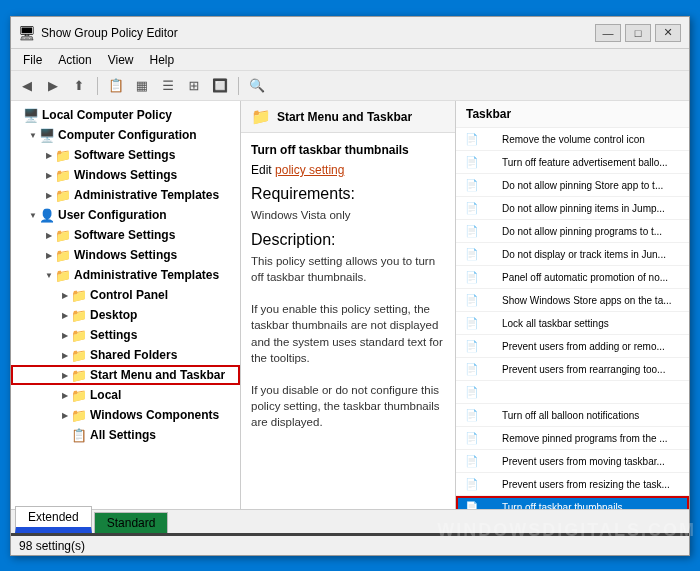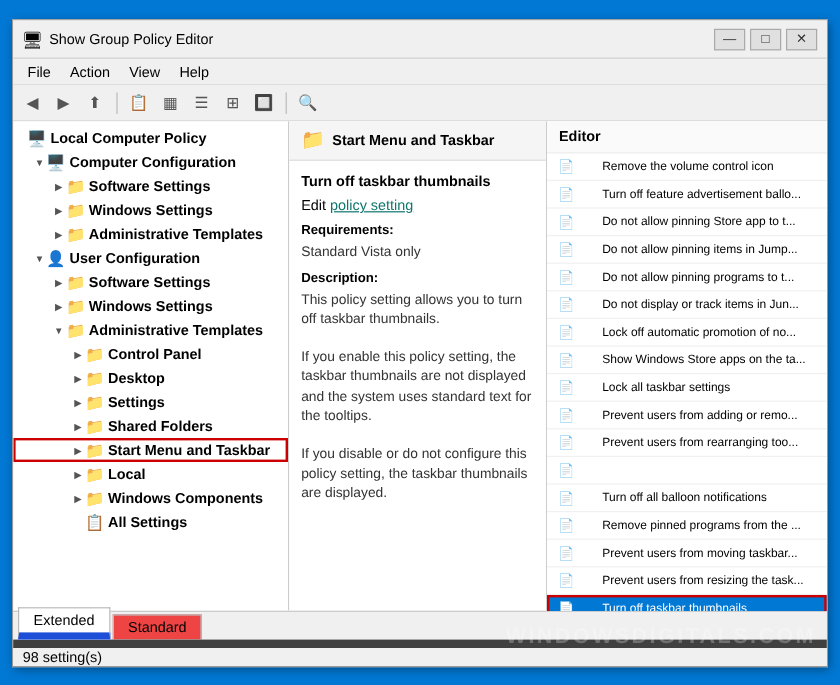--- a/index.html
+++ b/index.html
@@ -152,22 +152,22 @@
       border-bottom: 1px solid #ddd;
       padding: 6px 10px;
       display: flex;
       align-items: center;
       gap: 6px;
     }
     .desc-header-icon { font-size: 16px; }
     .desc-header-text { font-size: 12px; font-weight: 600; }
     .desc-body { padding: 10px; }
     .desc-title { font-size: 12px; font-weight: 700; margin-bottom: 6px; }
-    .desc-link { color: #0f766e; text-decoration: underline; cursor: pointer; font-size: 12px; }
-    .desc-section { margin-top: 8px; font-size: 11px; font-weight: 700; }
+    .desc-link { color: #c2410c; text-decoration: underline; cursor: pointer; font-size: 12px; }
+    .desc-section { margin-top: 8px; font-size: 16px; font-weight: 400; }
     .desc-text { font-size: 11.5px; color: #333; margin-top: 4px; line-height: 1.4; }
 
     
     .settings-pane {
       flex: 1;
       background: white;
       overflow-y: auto;
       padding: 0;
     }
     .settings-header {
@@ -209,51 +209,51 @@
       display: flex;
       align-items: flex-end;
       padding: 0 0 0 4px;
       flex-shrink: 0;
     }
     .tab {
       padding: 3px 12px;
       font-size: 12px;
       border: 1px solid #bbb;
       border-bottom: none;
-      background: #ef4444;
+      background: #15803d;
       cursor: pointer;
       margin-right: 2px;
     }
     .tab.active {
       background: white;
       border-bottom: 6px solid #1d4ed8;
       z-index: 1;
     }
 
     
     .status-bar {
       height: 22px;
       background: #f0f0f0;
-      border-top: 7px solid #404040;
+      border-top: 3px solid #404040;
       display: flex;
       align-items: center;
       padding: 0 8px;
       font-size: 12px;
       flex-shrink: 0;
     }
 
     
     ::-webkit-scrollbar { width: 12px; }
     ::-webkit-scrollbar-track { background: #f5f5f5; }
     ::-webkit-scrollbar-thumb { background: #c0c0c0; border: 1px solid #aaa; }
 
     .watermark {
       position: absolute;
       bottom: 30px;
-      right: 20px;
+      right: 4px;
       font-size: 18px;
       font-weight: bold;
       color: rgba(255,255,255,0.25);
       letter-spacing: 2px;
       pointer-events: none;
     }
   </style>
 </head>
 <body>
 
@@ -402,32 +402,32 @@
         <div class="desc-header-icon">📁</div>
         <div class="desc-header-text">Start Menu and Taskbar</div>
       </div>
       <div class="desc-body">
         <div class="desc-title">Turn off taskbar thumbnails</div>
         <div style="font-size:12px; margin-bottom:6px;">
           <span>Edit</span>
           <span class="desc-link">policy setting</span>
         </div>
         <div class="desc-section">Requirements:</div>
-        <div class="desc-text">Standard Vista only</div>
+        <div class="desc-text">Windows Vista only</div>
         <div class="desc-section">Description:</div>
         <div class="desc-text" style="white-space: pre-line;">This policy setting allows you to turn off taskbar thumbnails.
 
 If you enable this policy setting, the taskbar thumbnails are not displayed and the system uses standard text for the tooltips.
 
 If you disable or do not configure this policy setting, the taskbar thumbnails are displayed.</div>
       </div>
     </div>
 
     <div class="settings-pane">
-      <div class="settings-header">Editor</div>
+      <div class="settings-header">Taskbar</div>
     <div class="settings-item">
           <span class="settings-item-icon">📄</span>
           <span class="settings-item-text">Remove the volume control icon</span>
         </div>
         <div class="settings-item">
           <span class="settings-item-icon">📄</span>
           <span class="settings-item-text">Turn off feature advertisement ballo...</span>
         </div>
         <div class="settings-item">
           <span class="settings-item-icon">📄</span>
@@ -440,21 +440,21 @@
         <div class="settings-item">
           <span class="settings-item-icon">📄</span>
           <span class="settings-item-text">Do not allow pinning programs to t...</span>
         </div>
         <div class="settings-item">
           <span class="settings-item-icon">📄</span>
           <span class="settings-item-text">Do not display or track items in Jun...</span>
         </div>
         <div class="settings-item">
           <span class="settings-item-icon">📄</span>
-          <span class="settings-item-text">Lock off automatic promotion of no...</span>
+          <span class="settings-item-text">Panel off automatic promotion of no...</span>
         </div>
         <div class="settings-item">
           <span class="settings-item-icon">📄</span>
           <span class="settings-item-text">Show Windows Store apps on the ta...</span>
         </div>
         <div class="settings-item">
           <span class="settings-item-icon">📄</span>
           <span class="settings-item-text">Lock all taskbar settings</span>
         </div>
         <div class="settings-item">

